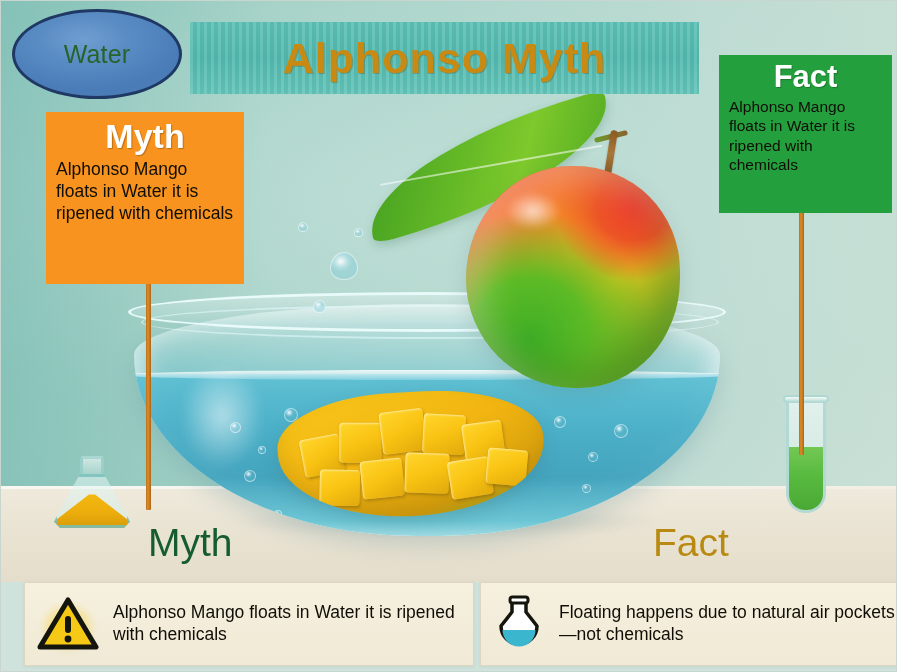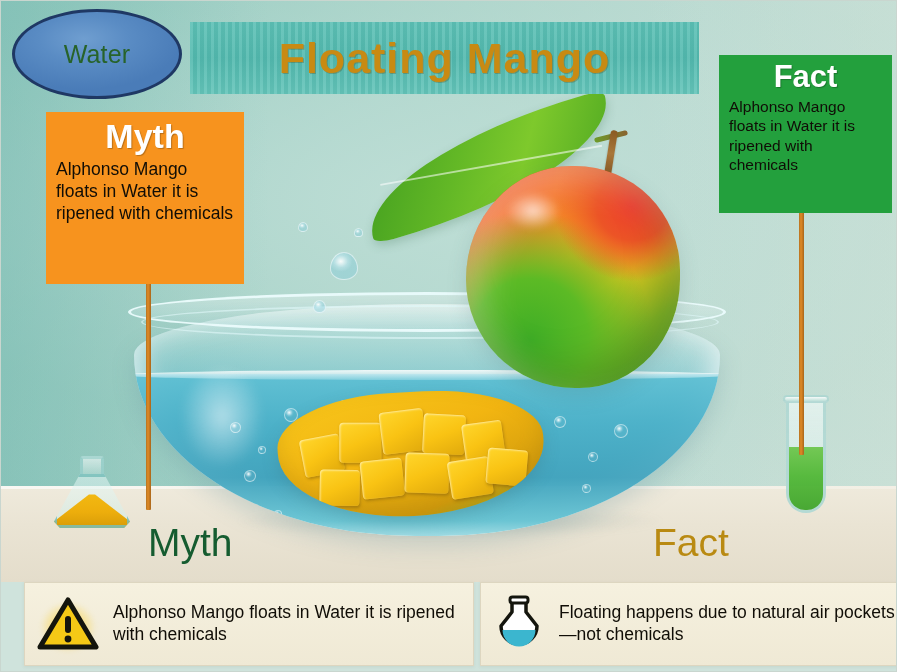--- a/index.html
+++ b/index.html
@@ -502,21 +502,21 @@
   </div>
 
   <div class="sign-post post-myth"></div>
   <div class="sign-post post-fact"></div>
 
   <div class="mango-badge">
     <span class="mango-badge-label">Water</span>
   </div>
 
   <div class="title-banner">
-    <span class="title-text">Floating  Mango</span>
+    <span class="title-text">Alphonso  Myth</span>
   </div>
 
   <div class="sign sign-myth">
     <div class="sign-heading">Myth</div>
     <div class="sign-body">Alphonso Mango floats in Water it is ripened with chemicals</div>
   </div>
 
   <div class="sign sign-fact">
     <div class="sign-heading">Fact</div>
     <div class="sign-body">Alphonso Mango floats in Water it is ripened with chemicals</div>

